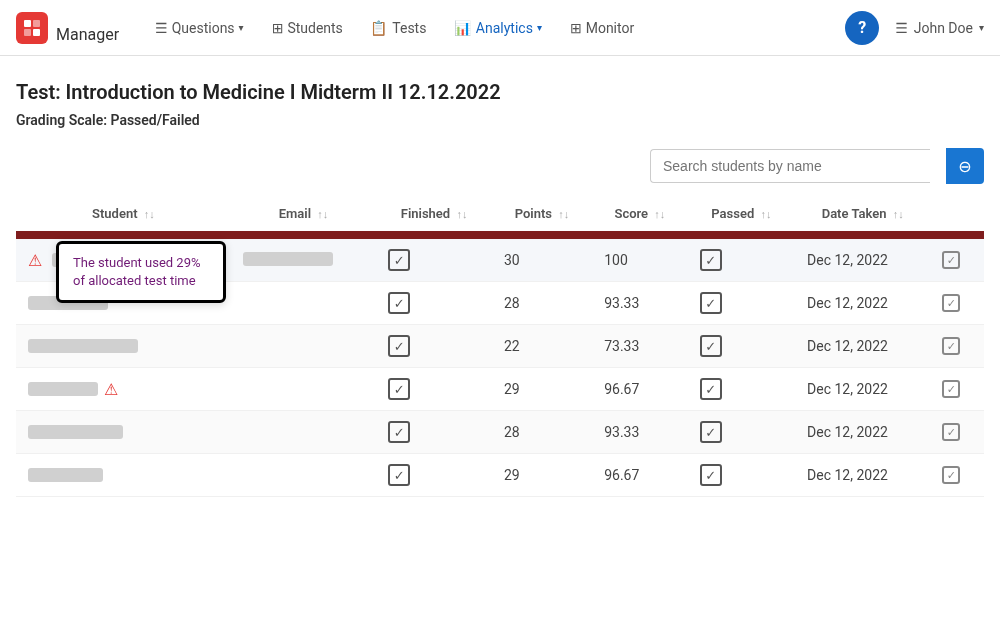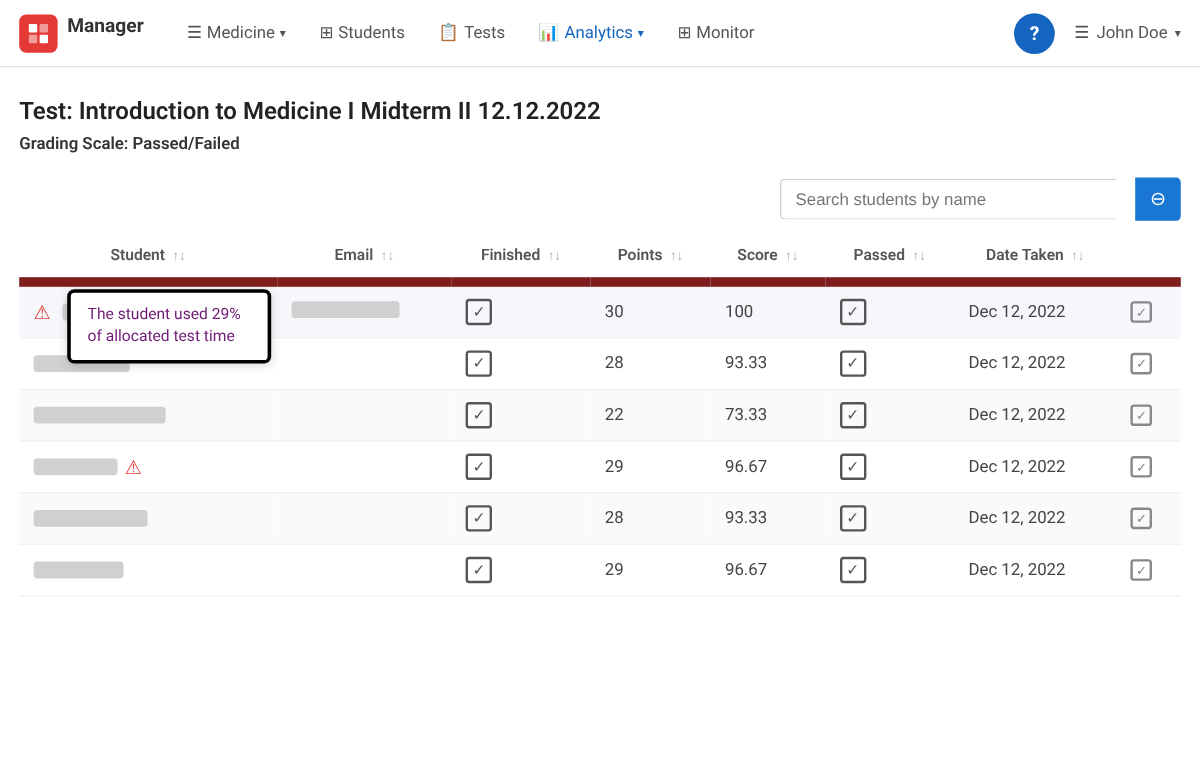--- a/index.html
+++ b/index.html
@@ -3,21 +3,21 @@
   <meta charset="utf-8">
   <style>
     * { box-sizing: border-box; margin: 0; padding: 0; }
     body { font-family: -apple-system, BlinkMacSystemFont, 'Segoe UI', Roboto, sans-serif; font-size: 14px; color: #333; background: #fff; }
 
     
     .navbar {
       display: flex; align-items: center; padding: 0 16px; height: 56px;
       border-bottom: 1px solid #e0e0e0; background: #fff;
     }
-    .navbar-brand { display: flex; align-items: flex-start; gap: 8px; font-weight: 700; font-size: 16px; margin-right: 24px; }
+    .navbar-brand { display: flex; align-items: flex-end; gap: 8px; font-weight: 400; font-size: 16px; margin-right: 24px; }
     .brand-icon { width: 32px; height: 32px; background: #e53935; border-radius: 6px; display: flex; align-items: center; justify-content: center; color: #fff; font-size: 14px; font-weight: 900; }
     .nav-items { display: flex; align-items: center; gap: 4px; flex: 1; }
     .nav-item { display: flex; align-items: center; gap: 4px; padding: 8px 12px; cursor: pointer; color: #555; font-size: 14px; border-radius: 4px; }
     .nav-item.active { color: #1565c0; }
     .nav-right { display: flex; align-items: center; gap: 16px; }
     .help-btn { width: 34px; height: 34px; border-radius: 50%; background: #1565c0; color: #fff; display: flex; align-items: center; justify-content: center; font-weight: 700; font-size: 16px; cursor: pointer; }
     .user-btn { display: flex; align-items: center; gap: 6px; cursor: pointer; color: #555; font-size: 14px; }
 
     
     .page { padding: 24px 16px; }
@@ -76,21 +76,21 @@
         <rect x="2" y="11" width="7" height="7" rx="1" fill="white" opacity="0.5"></rect>
         <rect x="11" y="11" width="7" height="7" rx="1" fill="white"></rect>
       </svg>
     </div>
     <span>Manager</span>
   </div>
 
   <div class="nav-items">
     <div class="nav-item">
       <span>☰</span>
-      <span>Medicine</span>
+      <span>Questions</span>
       <span style="font-size:10px;">▾</span>
     </div>
     <div class="nav-item">
       <span>⊞</span>
       <span>Students</span>
     </div>
     <div class="nav-item">
       <span>📋</span>
       <span>Tests</span>
     </div>

